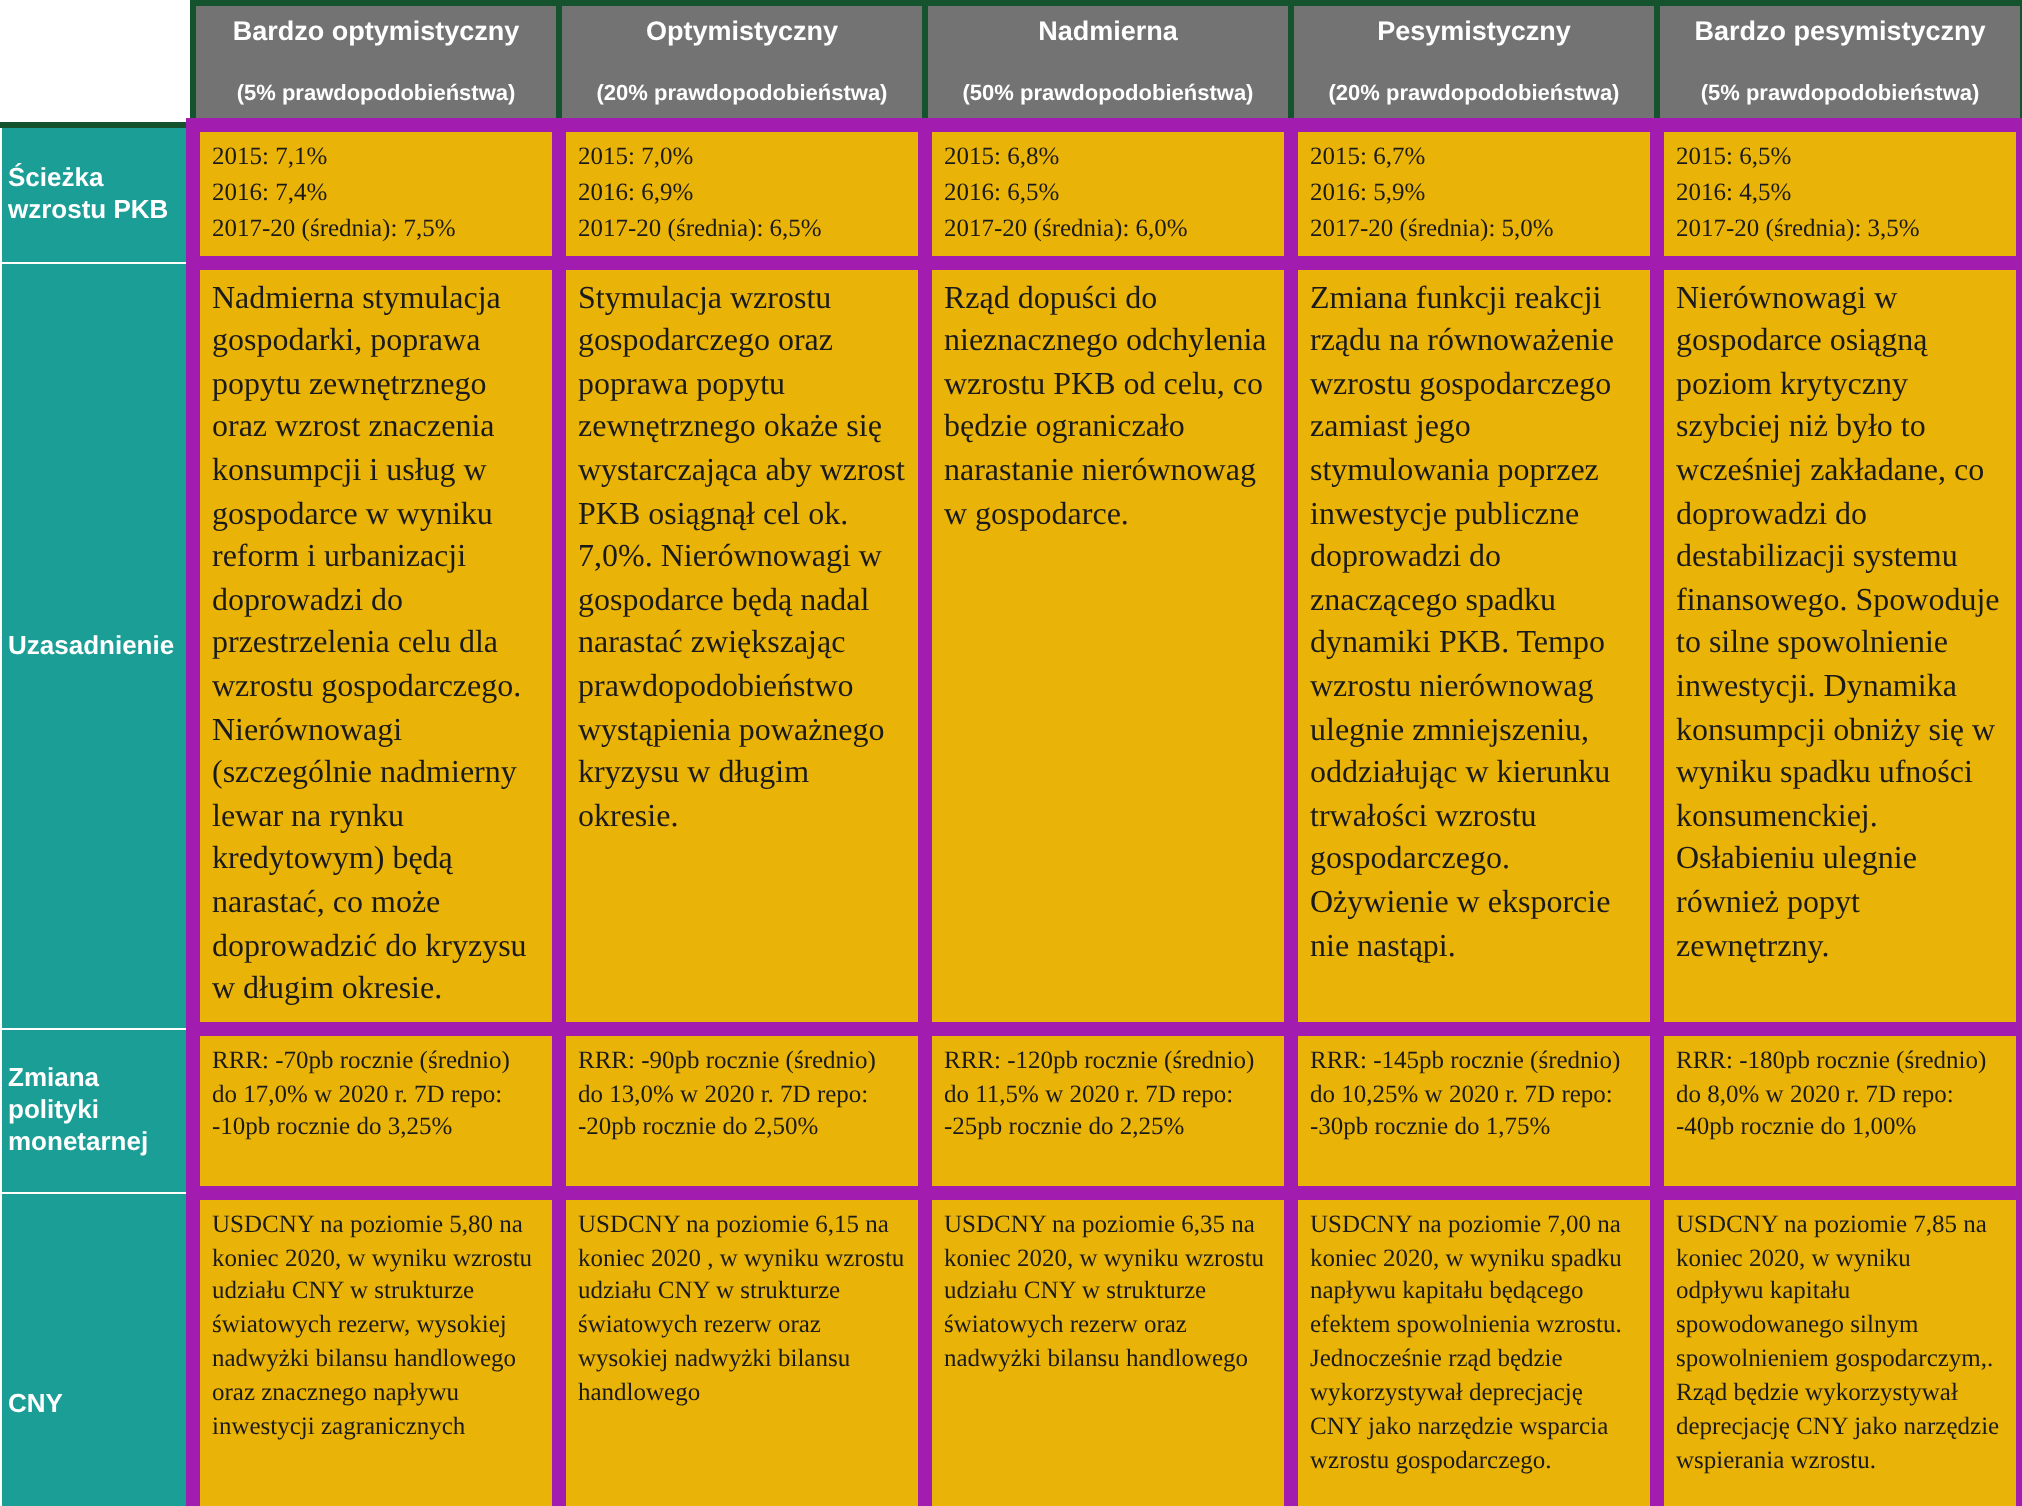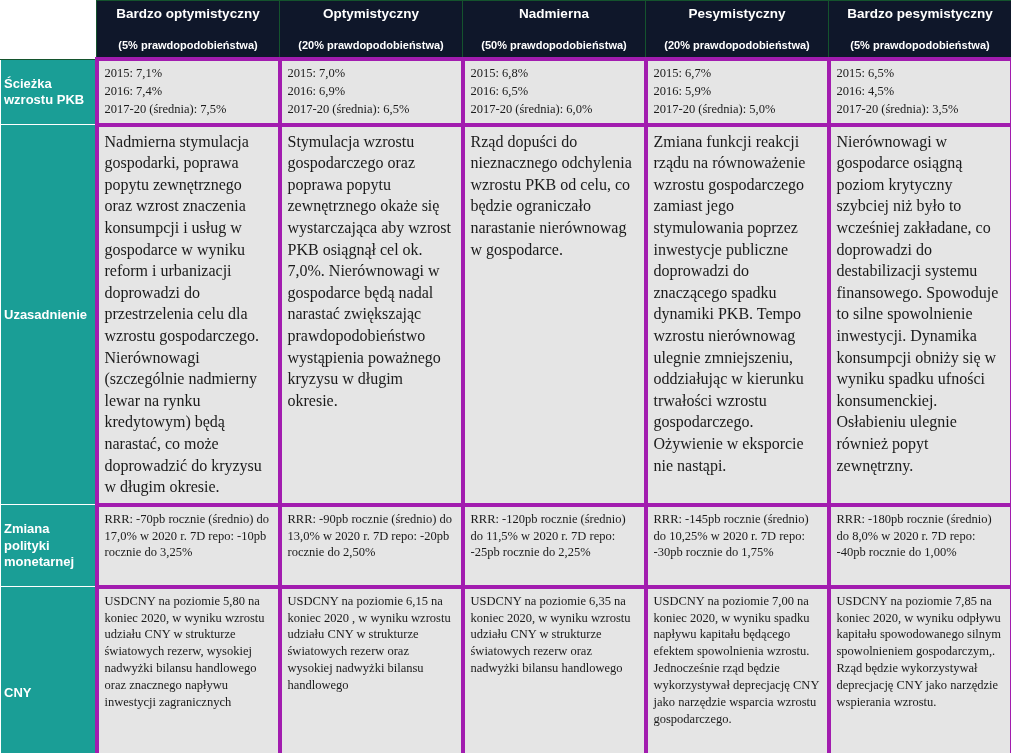--- a/index.html
+++ b/index.html
@@ -24,29 +24,29 @@
 
   th, td {
     border: 1px solid #ffffff;
     vertical-align: top;
     padding: 4px 6px 4px 6px;
     font-size: 12.5px;
     line-height: 1.35;
     color: #1a1a1a;
   }
   thead th {
-    background: #0f172a;
+    background: #737373;
     color: #ffffff;
     text-align: center;
     vertical-align: middle;
     font-weight: bold;
     font-family: "Liberation Sans", sans-serif;
     font-size: 12.5px;
     padding: 5px 6px;
-    border: 1px solid #14532d;
+    border: 3px solid #14532d;
     height: 46px;
   }
   thead th.corner {
     background: #ffffff;
     border-left: 1px solid #ffffff;
     border-top: 1px solid #ffffff;
   }
   thead th .scen-name {
     display: block;
     font-size: 13.5px;
@@ -62,22 +62,22 @@
     background: #1a9e96;
     color: #ffffff;
     font-weight: bold;
     font-family: "Liberation Sans", sans-serif;
     vertical-align: middle;
     font-size: 13px;
     line-height: 1.25;
     padding: 4px 3px;
   }
   td.cell {
-    background: #e5e5e5;
-    border: 4px solid #a21caf;
+    background: #eab308;
+    border: 7px solid #a21caf;
   }
   td.cell p {
     margin: 0 0 1px 0;
   }
   tr.row-gdp td.cell { vertical-align: top; }
   tr.row-gdp td.cell p { white-space: nowrap; }
   tr.row-just td.cell { font-size: 16px; }
   tr.row-mon td.cell { vertical-align: top; }
   tr.row-cny td.cell { vertical-align: top; }
 

